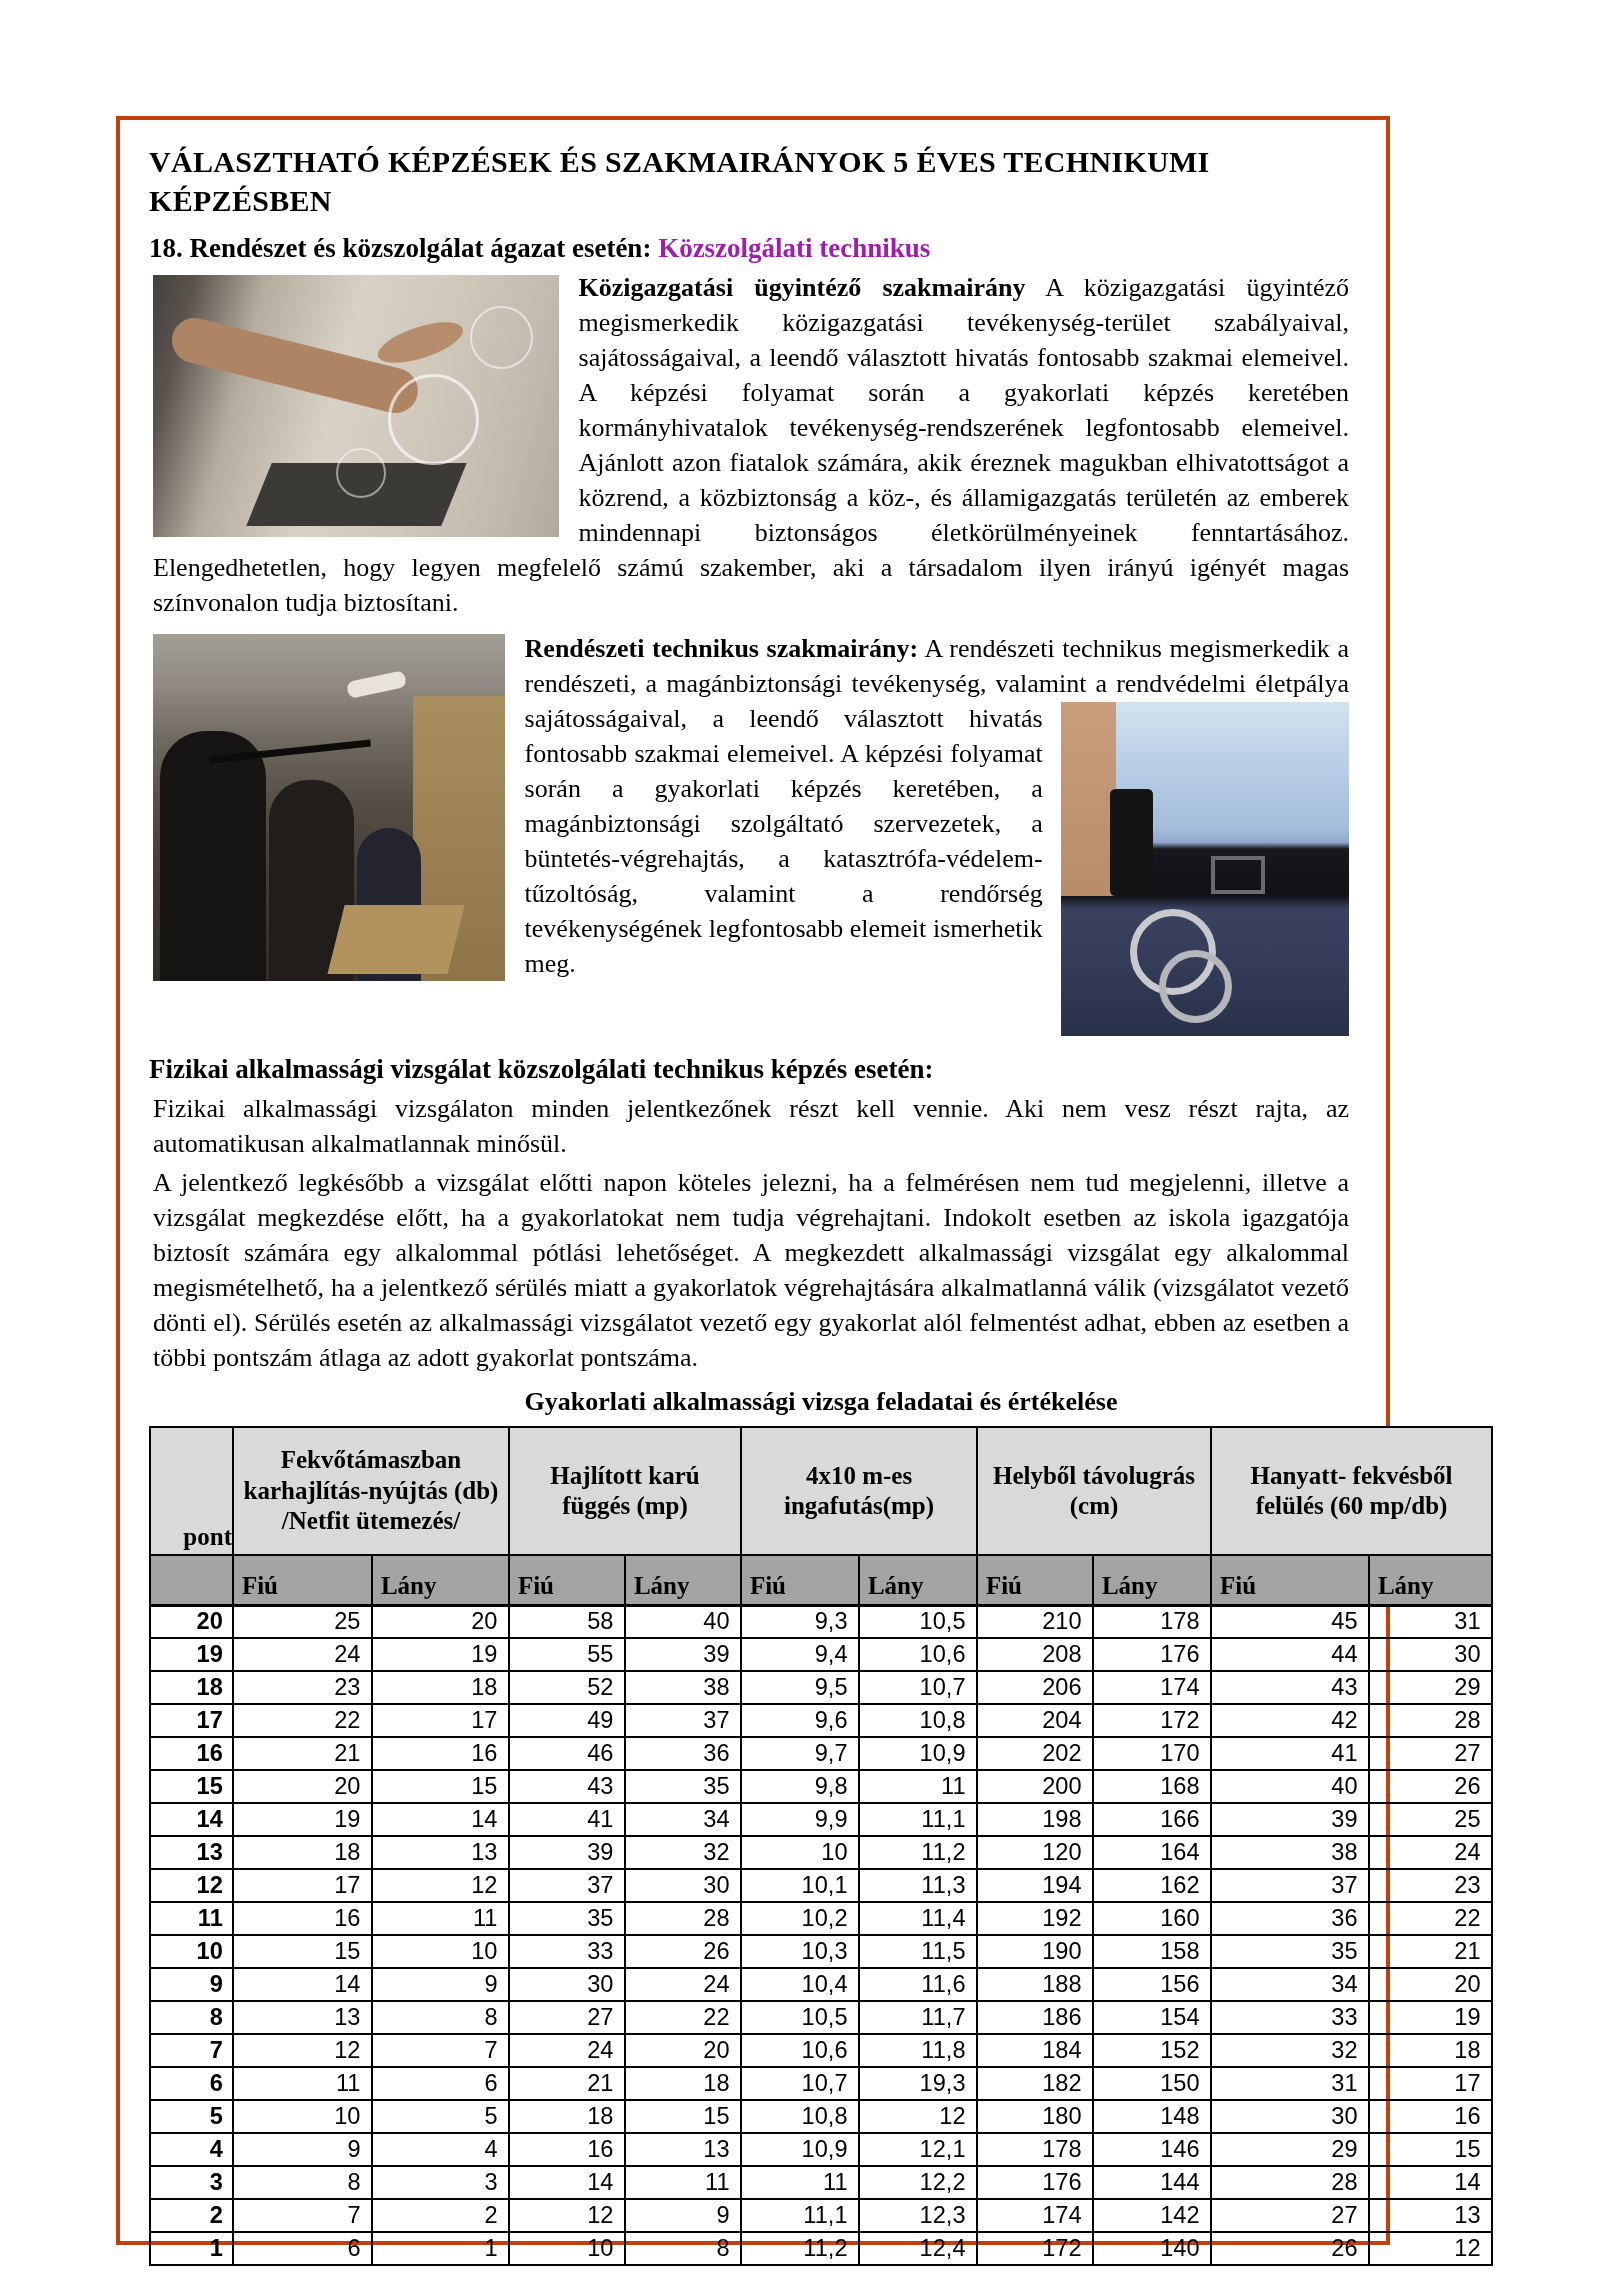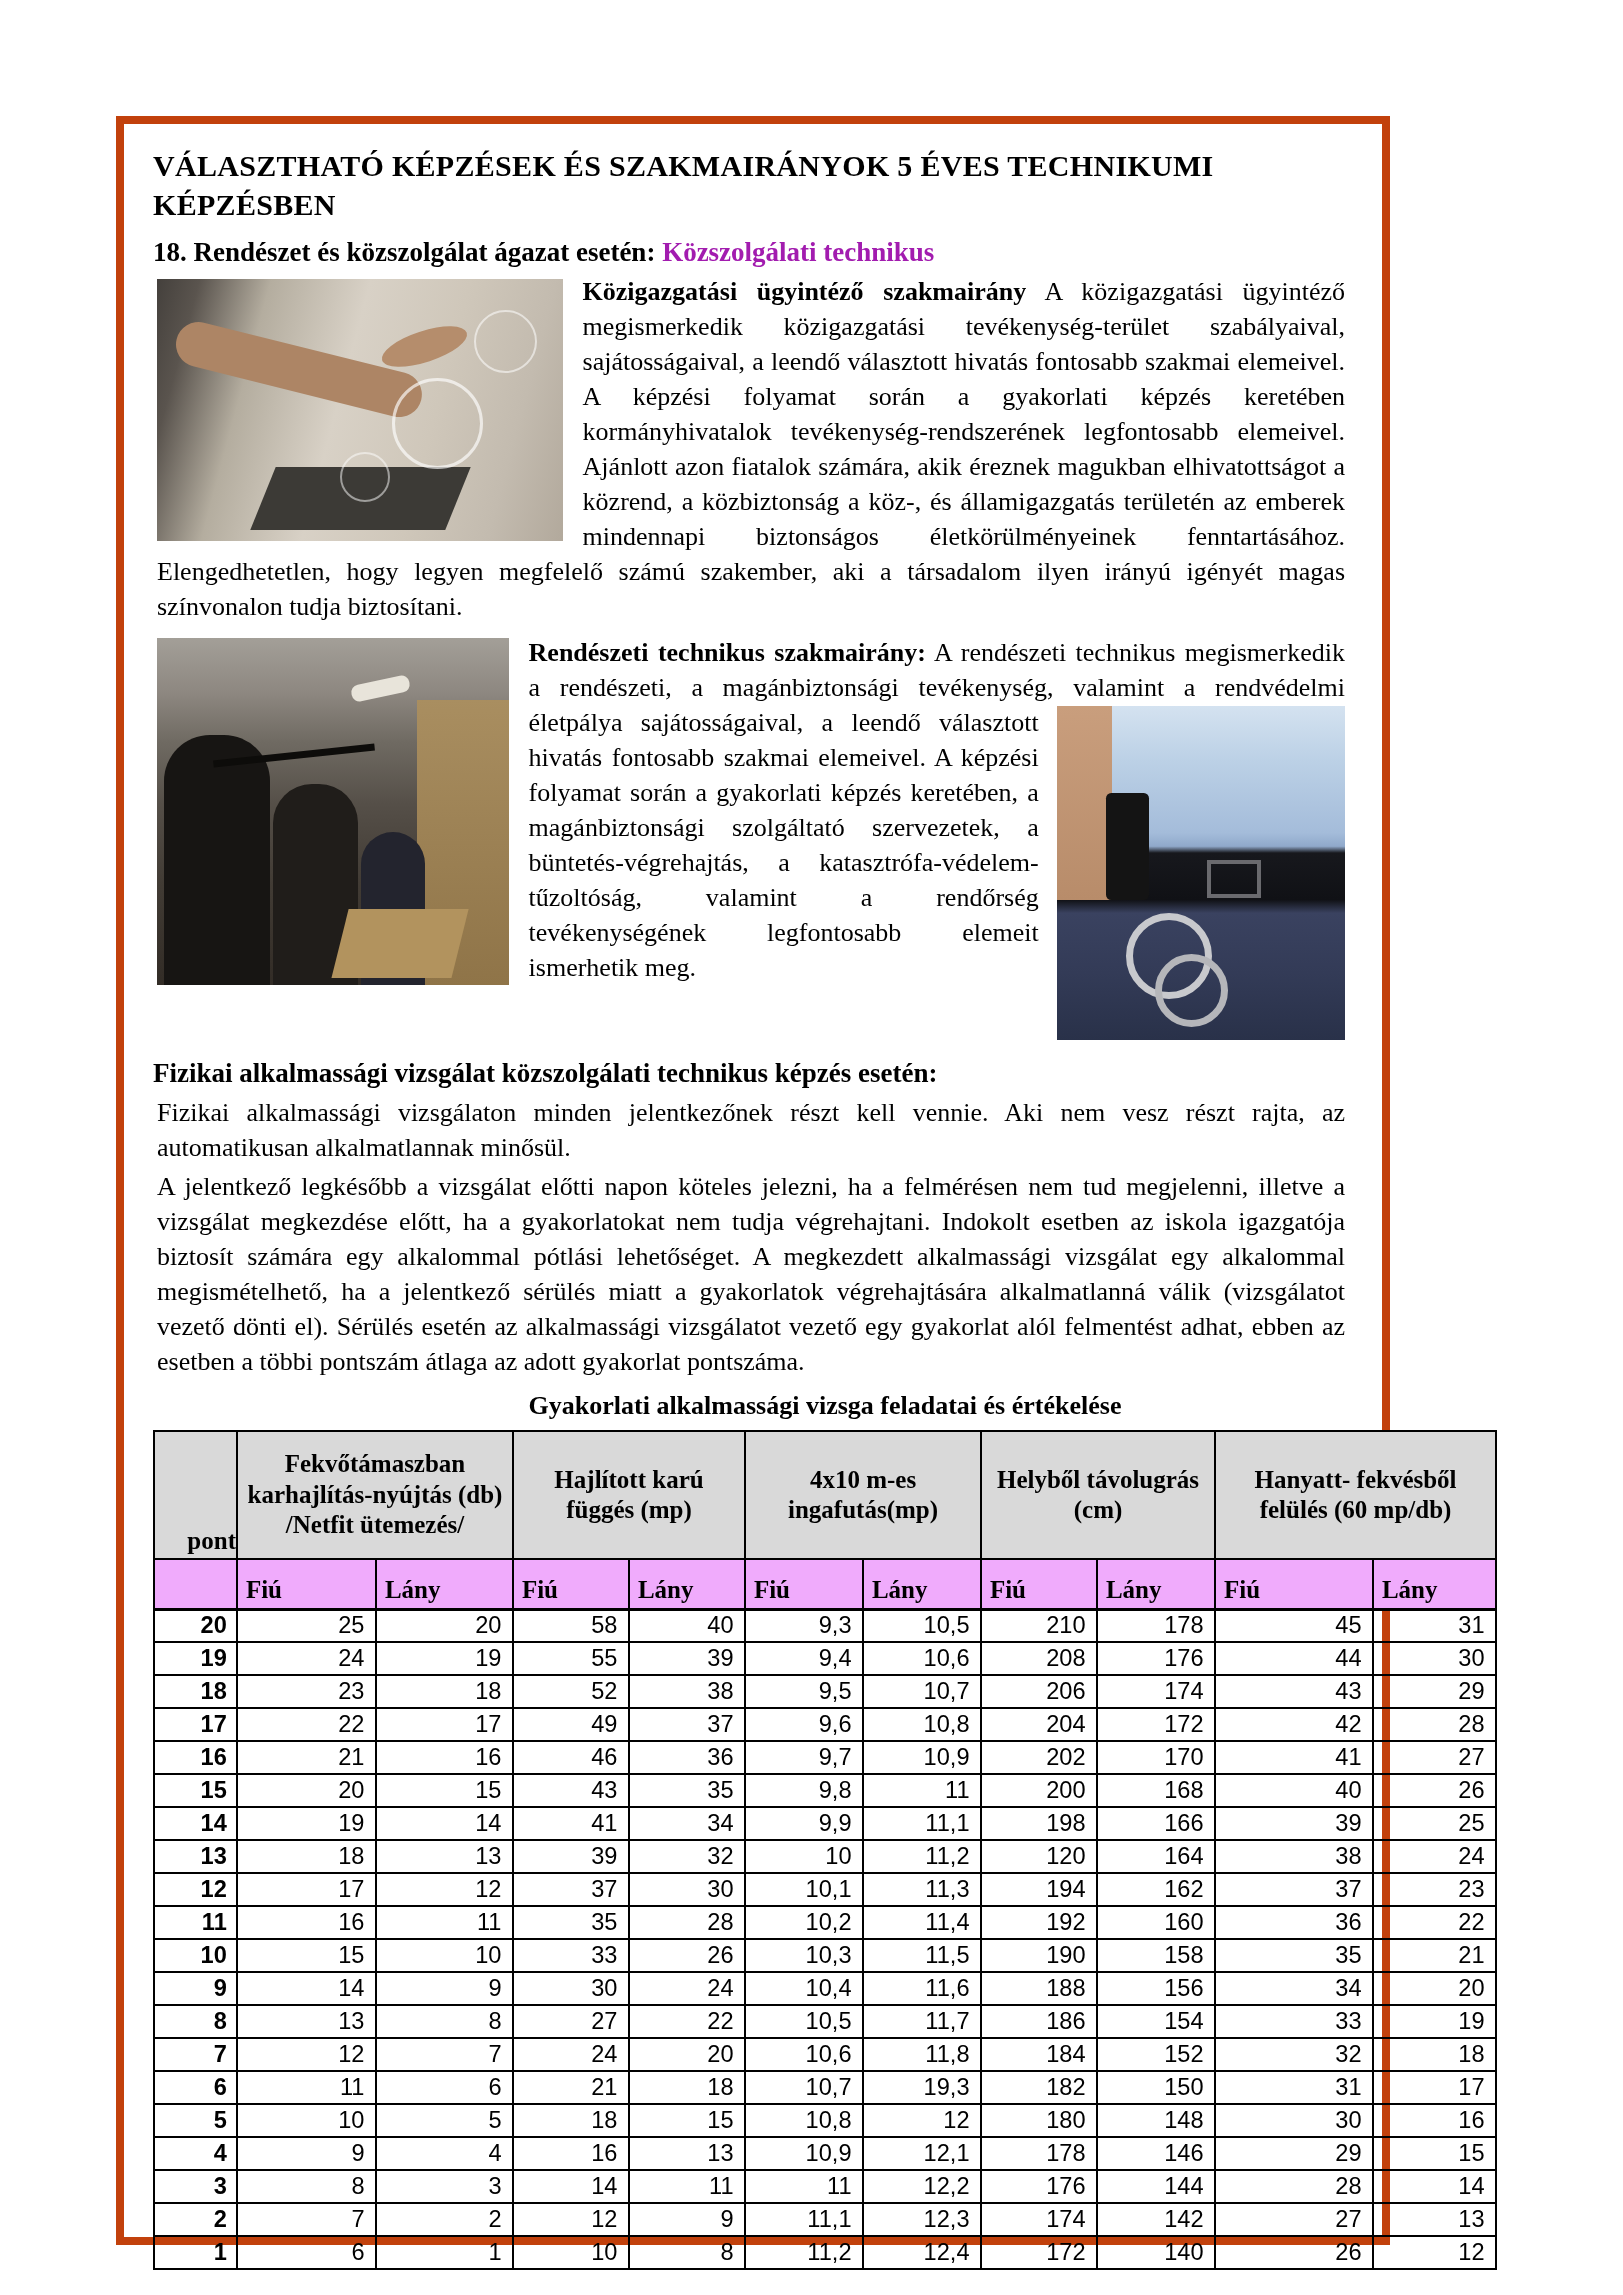--- a/index.html
+++ b/index.html
@@ -2,21 +2,21 @@
 <html style="font-size:10.5px"><head>
 <meta charset="utf-8">
 <style>
   html,body { margin:0; padding:0; background:#ffffff; }
   .page {
     position:relative; width:1623px; height:2295px; background:#ffffff;
     font-family:"Liberation Serif","DejaVu Serif",serif; color:#000;
   }
   .frame {
     position:absolute; left:116px; top:116px; width:1274px; height:2129px;
-    border:8px solid #c2410c; box-sizing:border-box;
+    border:4px solid #c2410c; box-sizing:border-box;
     padding:22px 33px 0 29px;
   }
   .doc-title { font-size:30px; font-weight:bold; letter-spacing:0.3px; margin:0 0 10.5px 0; line-height:1.3; }
   .sec-heading { font-size:27px; font-weight:bold; margin:0; line-height:1.3; }
   .sec-heading .red { color:#a21caf; }
   .doc-link { font-size:27px; line-height:1.3; color:#1168bd; text-decoration:underline; display:inline-block; margin:0 0 9.2px 0; }
   .body-par { font-size:26px; line-height:35px; text-align:justify; margin:4px; display:flow-root; }
   .photo { background:#888; position:relative; overflow:hidden; }
   .photo div { position:absolute; }
   
@@ -53,21 +53,21 @@
   .photo-police .cuff1 { left:24%; top:62%; width:72px; height:72px; border:7.9px solid #c8c9cd; border-radius:50%; }
   .photo-police .cuff2 { left:34%; top:74%; width:59px; height:59px; border:7.2px solid #b5b6ba; border-radius:50%; }
   .spacer-r { float:right; width:0; height:71px; }
   .fitness-h { font-size:27px; font-weight:bold; margin:10.5px 0 3.9px 0; line-height:1.3; }
   .table-wrap { width:1344px; margin-top:0; }
   .tbl-caption { font-size:26px; font-weight:bold; text-align:center; margin:11.8px 0 9.2px 0; }
   table.scores { width:1344px; border-collapse:collapse; table-layout:fixed; border:2.6px solid #000; }
   table.scores th, table.scores td { border:2px solid #000; box-sizing:border-box; }
   tr.grp th { background:#d9d9d9; font-family:"Liberation Serif","DejaVu Serif",serif; font-size:25px; font-weight:bold; text-align:center; vertical-align:middle; height:128px; line-height:1.22; padding:2.6px 3.9px; }
   tr.grp th.pont { text-align:right; vertical-align:bottom; padding:0 0 1.3px 9.2px; }
-  tr.sub th { background:#f0abfc; font-family:"Liberation Serif","DejaVu Serif",serif; font-size:25px; font-weight:bold; text-align:left; vertical-align:bottom; height:50px; padding:0 0 3.9px 7.9px; border-bottom:3.9px solid #000; }
+  tr.sub th { background:#a3a3a3; font-family:"Liberation Serif","DejaVu Serif",serif; font-size:25px; font-weight:bold; text-align:left; vertical-align:bottom; height:50px; padding:0 0 3.9px 7.9px; border-bottom:3.9px solid #000; }
   table.scores td { font-family:"Liberation Sans","DejaVu Sans",sans-serif; font-size:23.6px; text-align:right; height:33px; padding:0 10.5px 0 0; vertical-align:middle; }
   table.scores td.pont { font-weight:bold; padding-right:9.2px; }
 </style>
 </head>
 <body>
 
 <div class="page">
   <div class="frame">
 
     <h1 class="doc-title">VÁLASZTHATÓ KÉPZÉSEK ÉS SZAKMAIRÁNYOK 5 ÉVES TECHNIKUMI KÉPZÉSBEN</h1>

